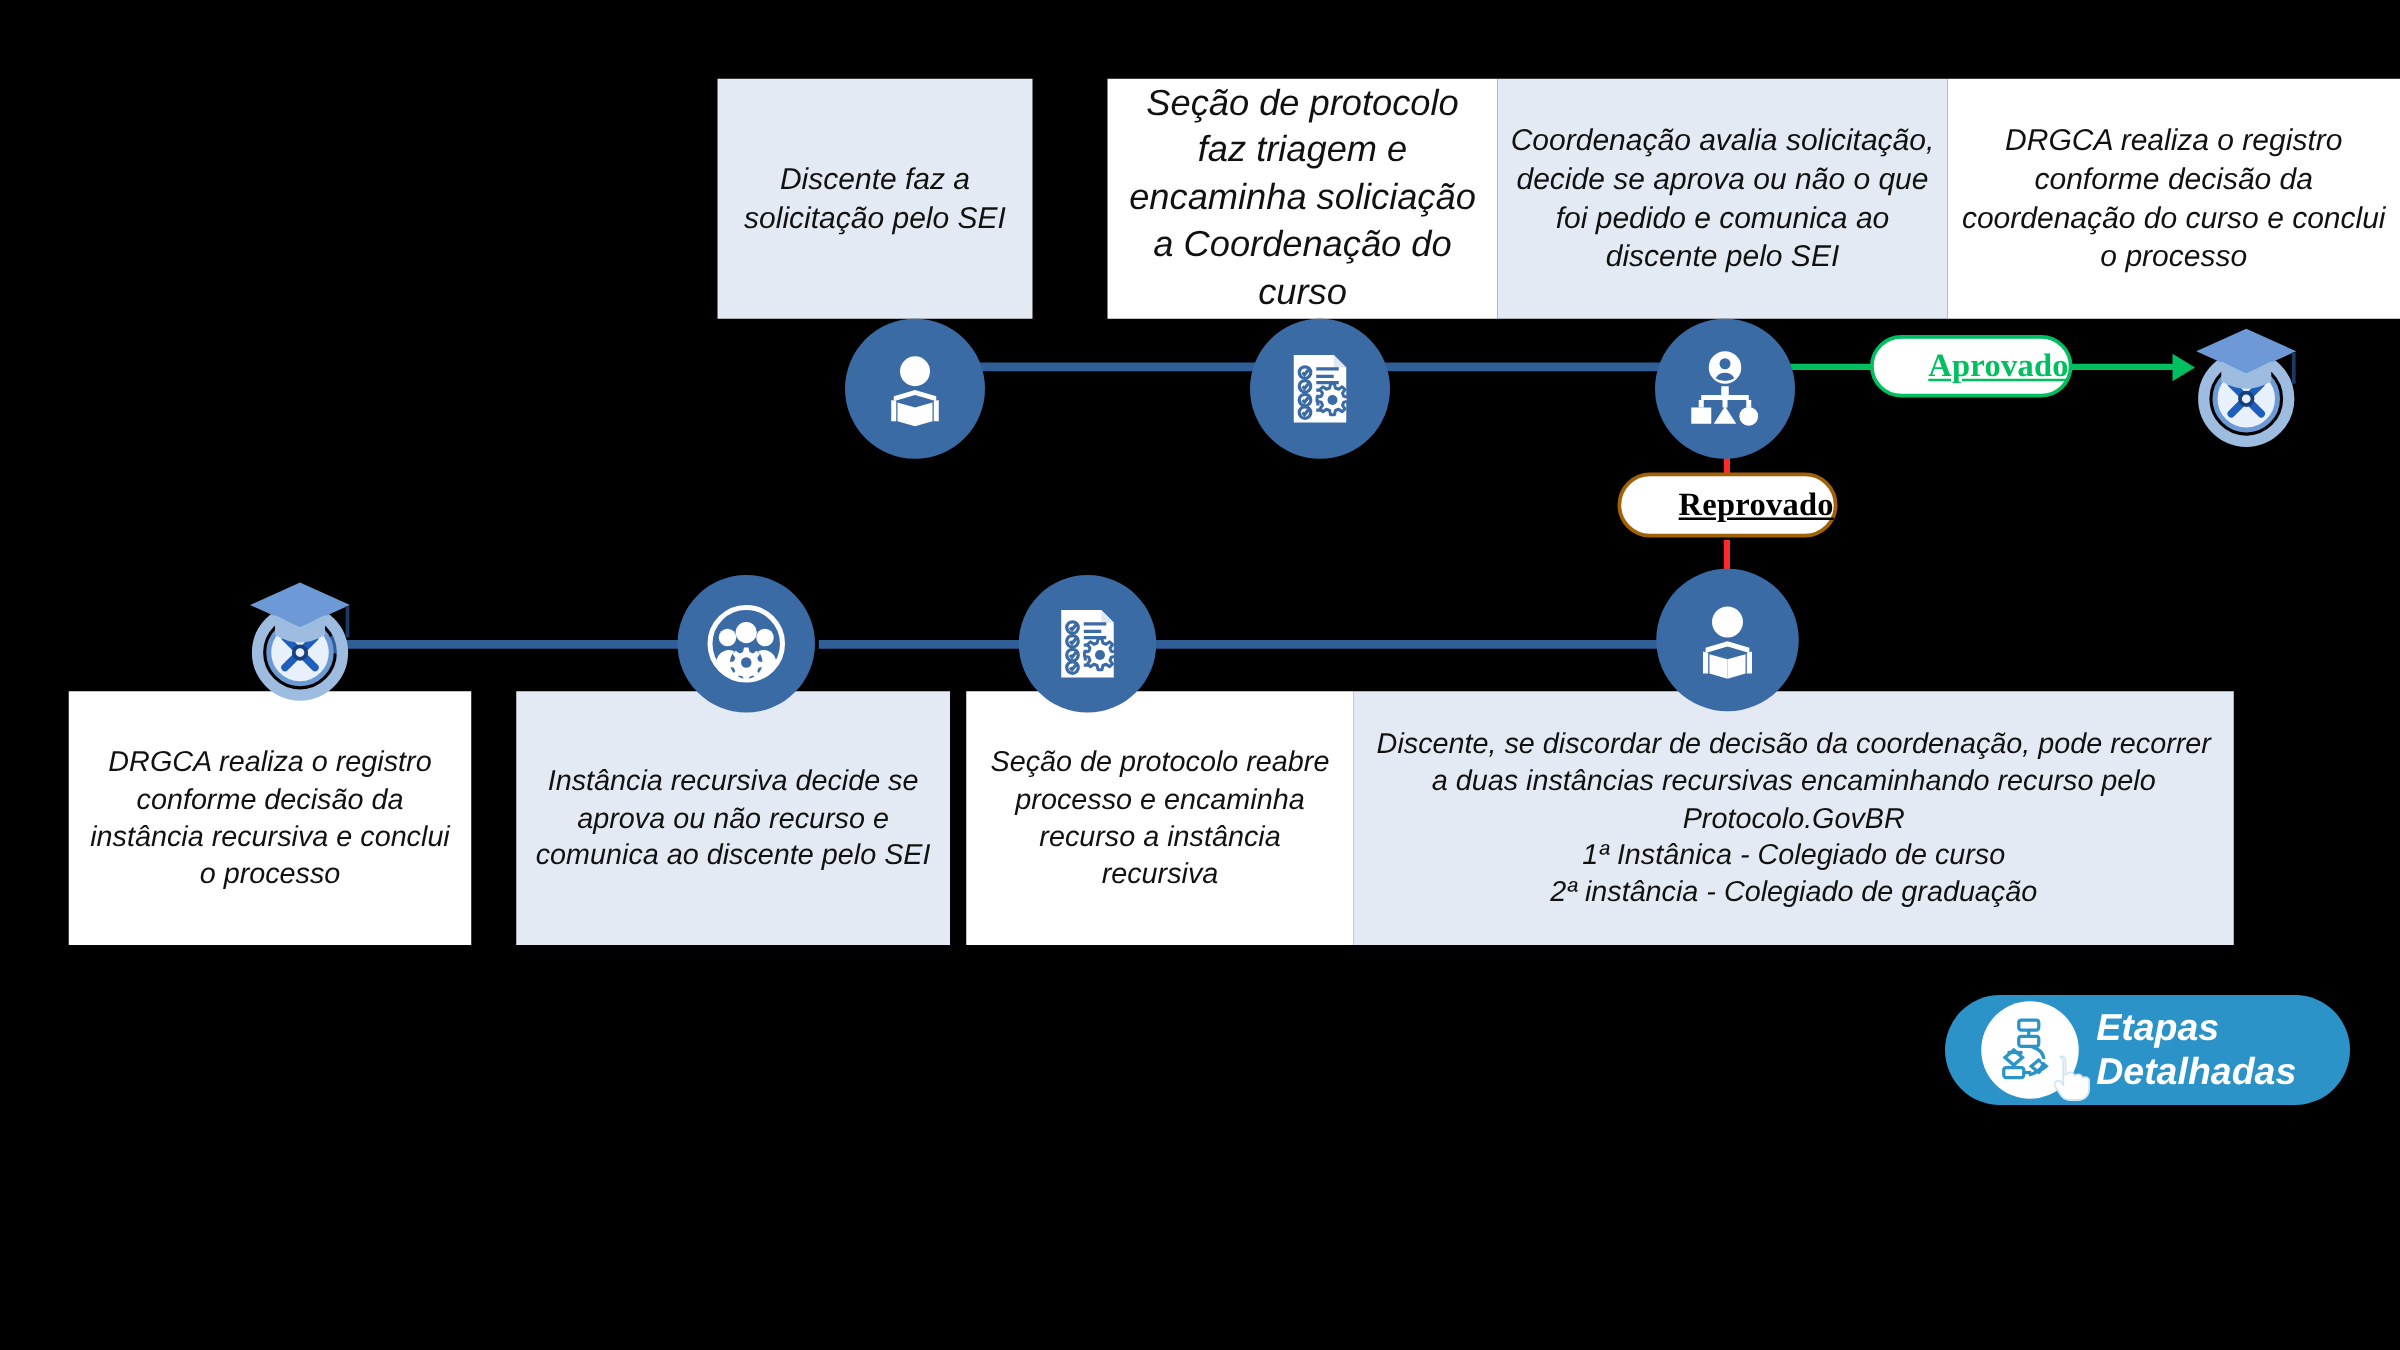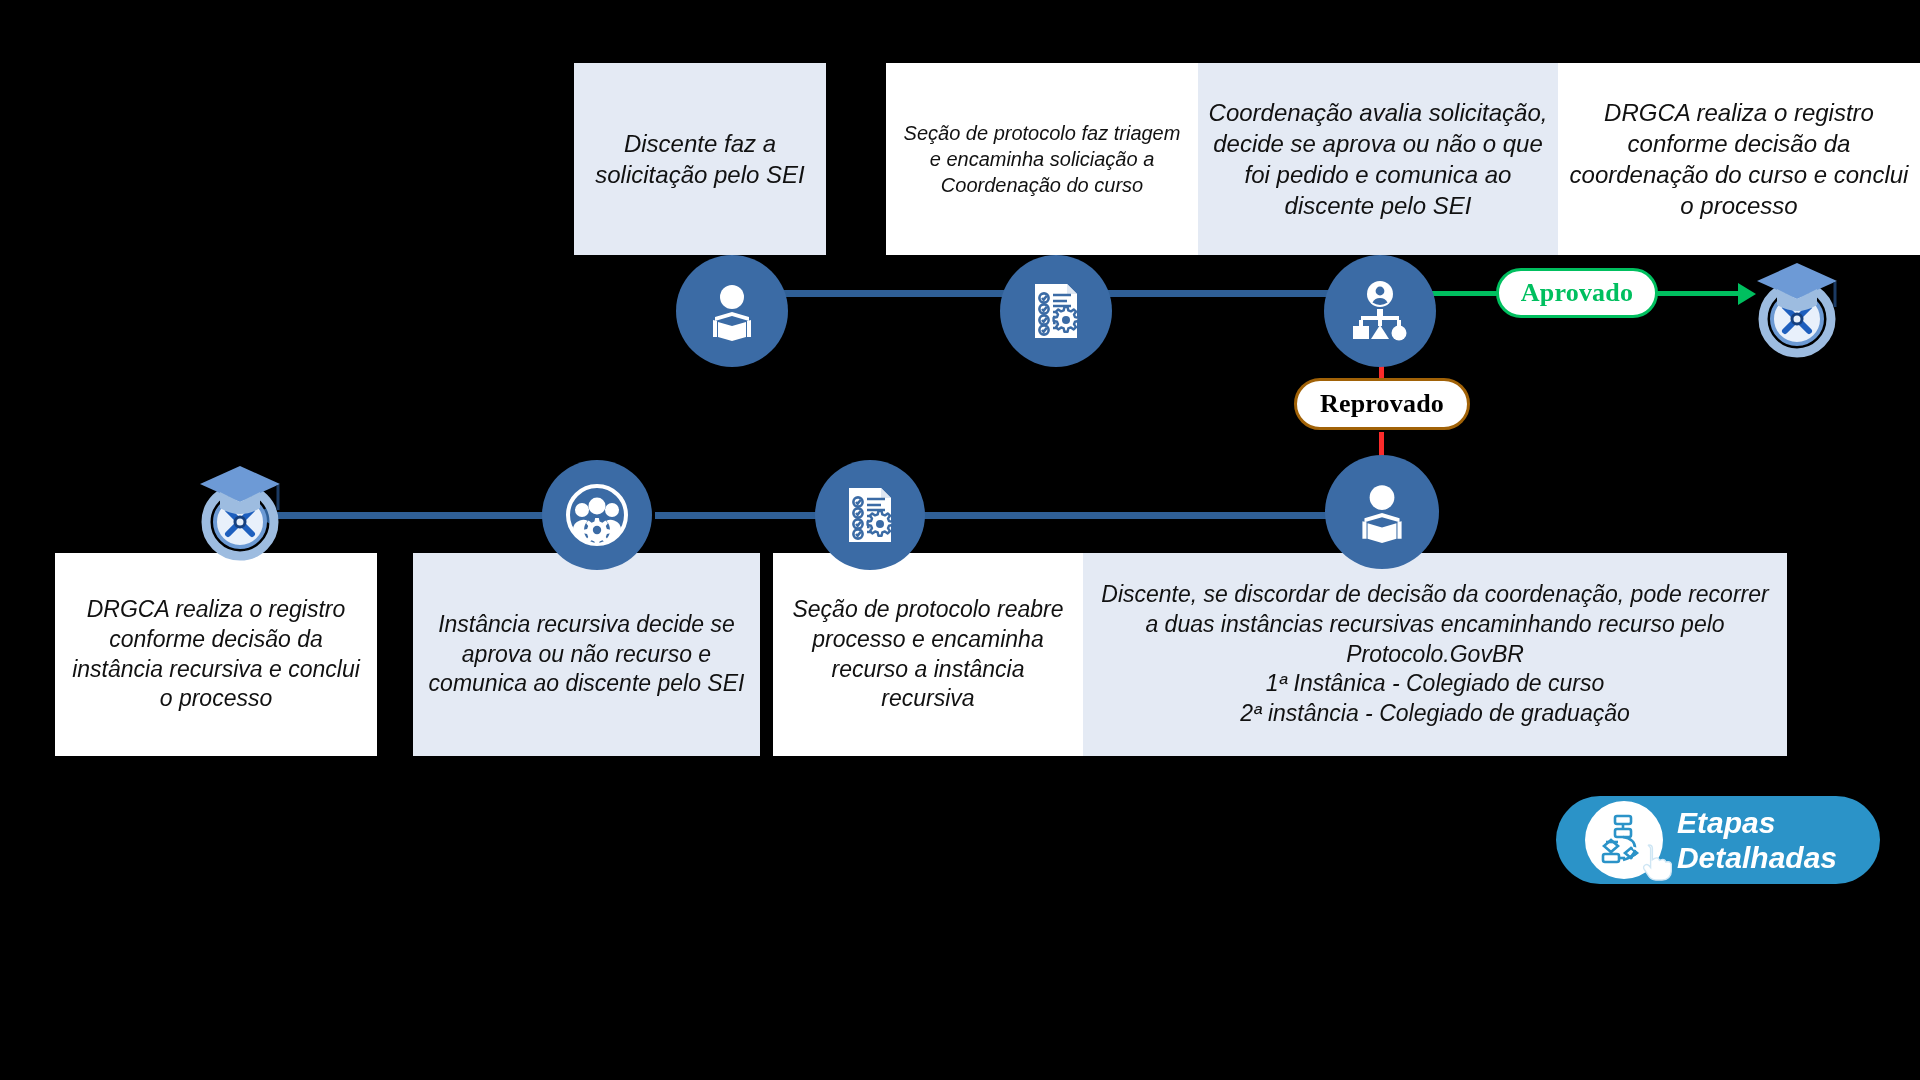--- a/index.html
+++ b/index.html
@@ -18,22 +18,22 @@
   .line{position:absolute;background:#2f5f96;z-index:3;}
   .line.green{background:#00bf5f;}
   .line.red{background:#fb2b2b;}
 
   .arrowhead{position:absolute;width:0;height:0;z-index:4;}
   .ah-right{border-top:11px solid transparent;border-bottom:11px solid transparent;}
   .ah-left{border-top:11px solid transparent;border-bottom:11px solid transparent;}
   .ah-down{border-left:11px solid transparent;border-right:11px solid transparent;}
 
   .pill{position:absolute;box-sizing:border-box;background:#fff;border-radius:999px;
-        display:flex;align-items:center;justify-content:center;z-index:7;
-        font-family:"Liberation Serif",serif;font-weight:700;letter-spacing:.2px;}
+        display:flex;align-items:center;justify-content:flex-end;z-index:7;
+        font-family:"Liberation Serif",serif;font-weight:700;letter-spacing:.2px;text-decoration:underline;}
   .pill.green{border:3px solid #00bf5f;color:#00bf5f;}
   .pill.red{border:3px solid #a16207;color:#000000;}
 
   .cta{position:absolute;background:#2b93c8;border-radius:44px;display:flex;
        align-items:center;z-index:9;padding:0 26px 0 12px;gap:14px;}
   .cta-label{color:#fff;font-weight:700;font-style:italic;font-size:30px;
              line-height:1.18;font-family:"Liberation Sans",sans-serif;white-space:pre-line;}
   .cta-icon{width:78px;height:78px;border-radius:50%;background:#fff;display:flex;
             align-items:center;justify-content:center;position:relative;flex:0 0 auto;}
   .hand{position:absolute;right:-14px;bottom:-4px;width:44px;height:44px;}
@@ -41,21 +41,21 @@
 </style>
 </head>
 <body>
 
 <div id="stage">
 
   <div class="box shade" style="left:574px;top:63px;width:252px;height:192px;font-size:24px;">
     <span>Discente faz a solicitação pelo  SEI</span>
   </div>
 
-  <div class="box plain" style="left:886px;top:63px;width:312px;height:192px;font-size:20px;">
+  <div class="box plain" style="left:886px;top:63px;width:312px;height:192px;font-size:29px;">
     <span>Seção de protocolo faz triagem e encaminha soliciação a Coordenação do curso</span>
   </div>
 
   <div class="box shade" style="left:1198px;top:63px;width:360px;height:192px;font-size:24px;">
     <span>Coordenação avalia solicitação, decide se aprova ou não o que foi pedido e comunica ao discente pelo SEI</span>
   </div>
 
   <div class="box plain" style="left:1558px;top:63px;width:362px;height:192px;font-size:24px;">
     <span>DRGCA realiza o registro conforme decisão da coordenação do curso e conclui o processo</span>
   </div>

